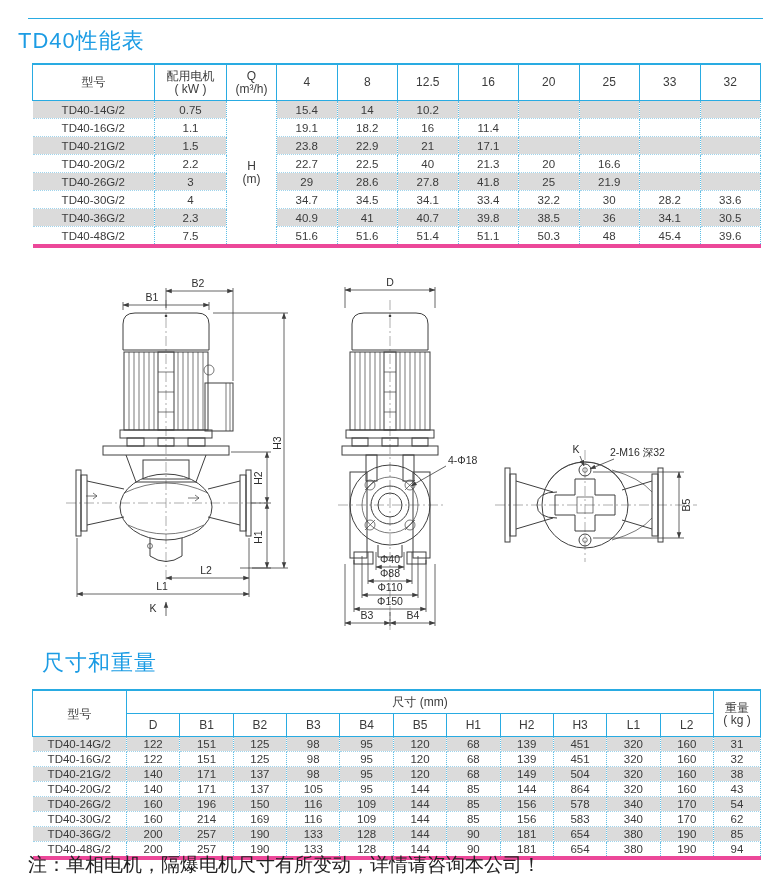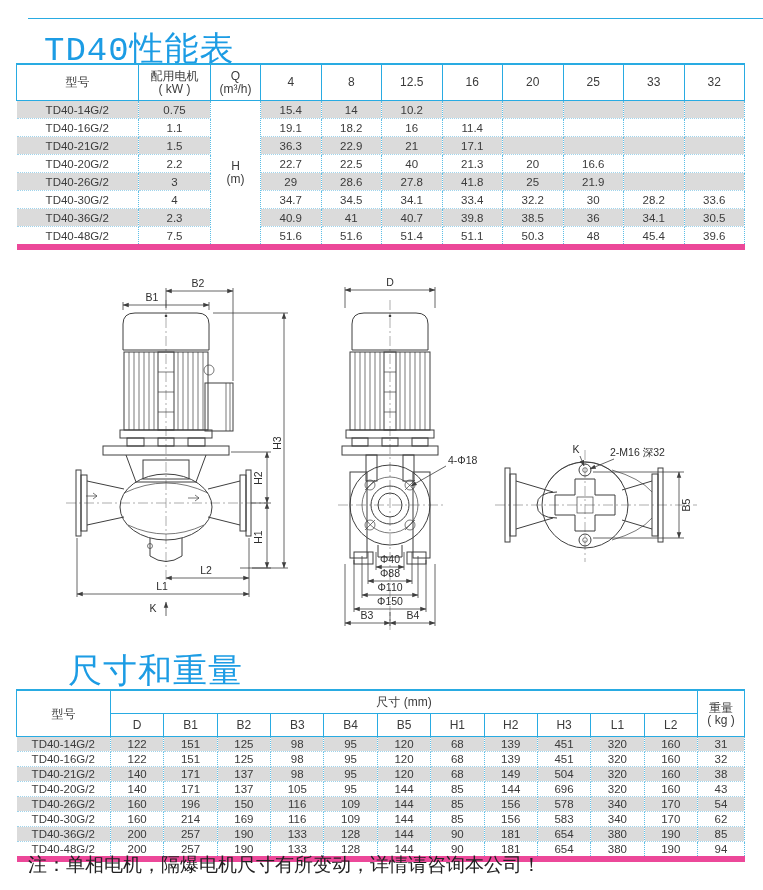--- a/index.html
+++ b/index.html
@@ -2,26 +2,26 @@
 <html><head>
 <meta charset="utf-8">
 <style>
   html,body{margin:0;padding:0;}
   body{
     width:763px;height:890px;position:relative;background:#ffffff;
     font-family:"Liberation Sans","DejaVu Sans",sans-serif;color:#333;
     overflow:hidden;
   }
   .top-rule{position:absolute;left:28px;top:18px;width:735px;height:1px;background:#29ABE2;}
-  .sec-title{position:absolute;left:44px;color:#1C9CE4;font-size:34px;font-weight:500;letter-spacing:1px;font-family:Liberation Mono, monospace;}
+  .sec-title{position:absolute;left:18px;color:#1C9CE4;font-size:22px;font-weight:500;letter-spacing:1px;}
   #title-perf{top:26px;}
   #title-dims{top:648px;margin-left:24px;}
 
-  table.tbl{position:absolute;left:16px;width:729px;border-collapse:collapse;table-layout:fixed;
-    border-top:2px solid #29ABE2;border-bottom:6px solid #ec4899;}
+  table.tbl{position:absolute;left:32px;width:729px;border-collapse:collapse;table-layout:fixed;
+    border-top:2px solid #29ABE2;border-bottom:4px solid #ec4899;}
   table.tbl td{text-align:center;vertical-align:middle;padding:0;white-space:nowrap;overflow:hidden;}
 
   #perf-table{top:63px;}
   #perf-table thead td{height:35px;border:1px solid #29ABE2;font-size:12px;line-height:13px;color:#3b3b3b;}
   #perf-table tbody td{height:17px;font-size:11.5px;color:#3b3b3b;
     border-right:1px dotted #5BBEE6;border-bottom:1px dotted #9FD4EC;}
   #dims-table{top:689px;}
   #dims-table thead td{height:22px;border:1px solid #29ABE2;font-size:12px;line-height:12px;color:#3b3b3b;}
   #dims-table tbody td{height:14px;font-size:11.5px;color:#3b3b3b;
     border-right:1px dotted #5BBEE6;border-bottom:1px dotted #9FD4EC;}
@@ -110,21 +110,21 @@
         <td>16</td>
         <td>11.4</td>
         <td></td>
         <td></td>
         <td></td>
         <td></td>
       </tr>
       <tr class="shade">
         <td class="model">TD40-21G/2</td>
         <td>1.5</td>
-        <td>36.3</td>
+        <td>23.8</td>
         <td>22.9</td>
         <td>21</td>
         <td>17.1</td>
         <td></td>
         <td></td>
         <td></td>
         <td></td>
       </tr>
       <tr>
         <td class="model">TD40-20G/2</td>
@@ -517,21 +517,21 @@
       <tr>
         <td class="model">TD40-20G/2</td>
         <td>140</td>
         <td>171</td>
         <td>137</td>
         <td>105</td>
         <td>95</td>
         <td>144</td>
         <td>85</td>
         <td>144</td>
-        <td>696</td>
+        <td>864</td>
         <td>320</td>
         <td>160</td>
         <td>43</td>
       </tr>
       <tr class="shade">
         <td class="model">TD40-26G/2</td>
         <td>160</td>
         <td>196</td>
         <td>150</td>
         <td>116</td>

